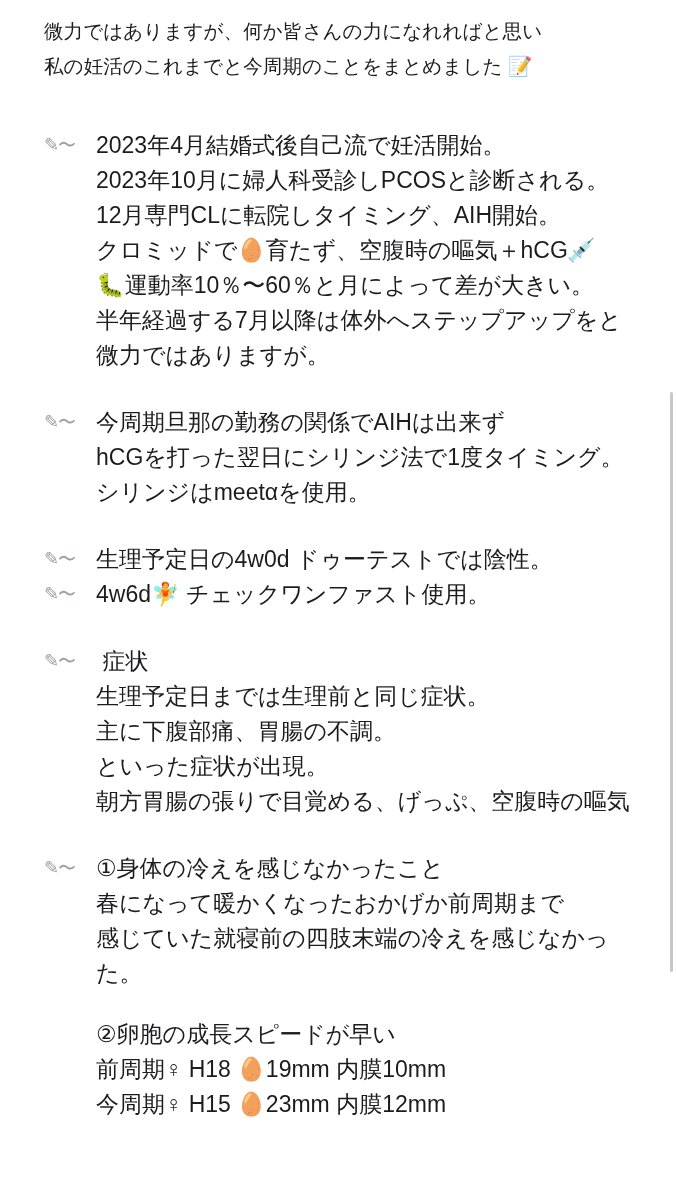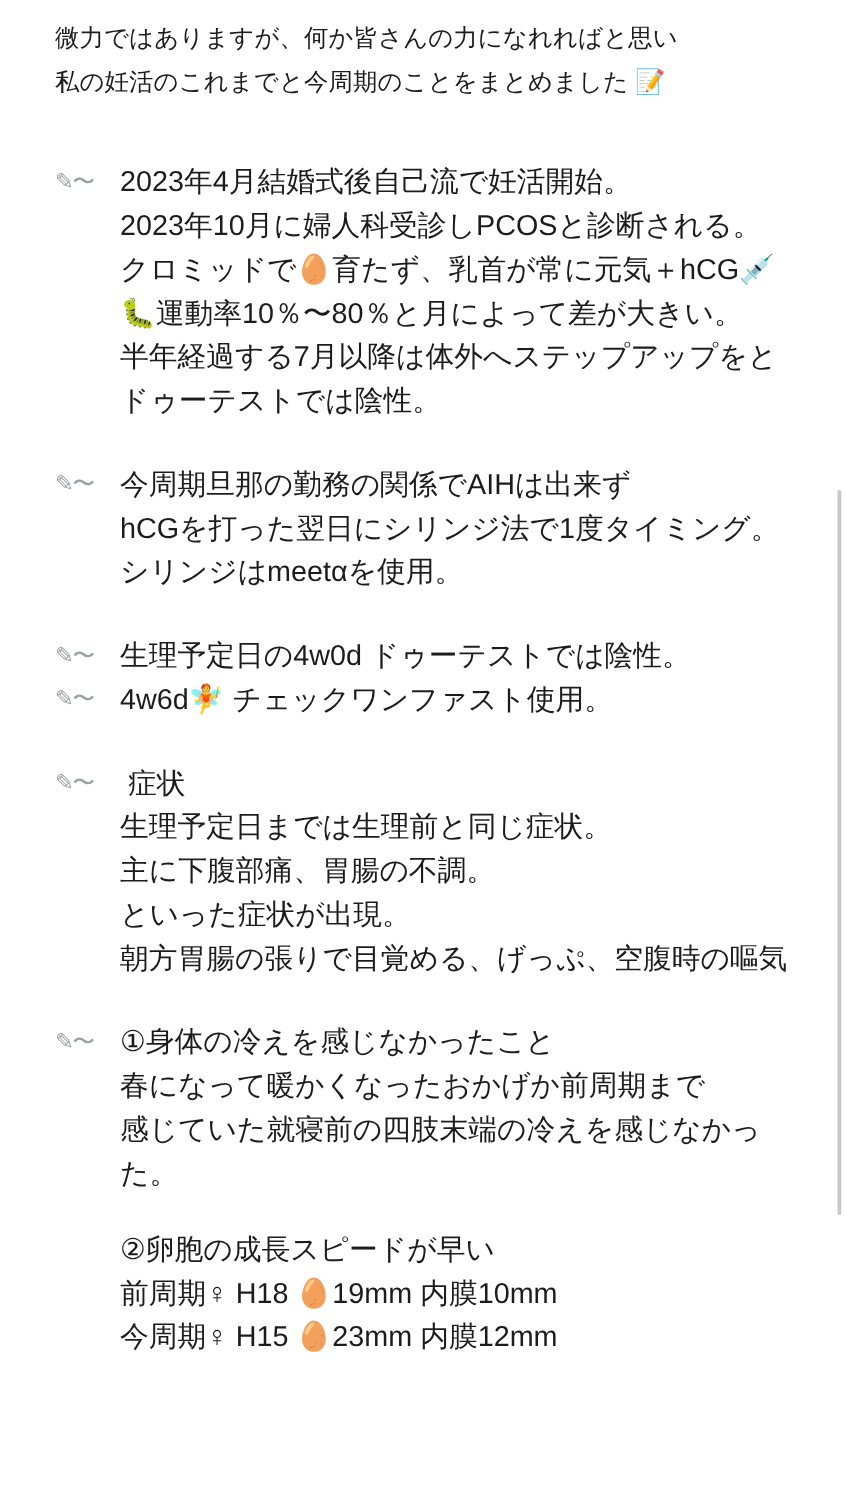--- a/index.html
+++ b/index.html
@@ -78,24 +78,25 @@
     <div class="para">微力ではありますが、何か皆さんの力になれればと思い</div>
     <div class="para">私の妊活のこれまでと今周期のことをまとめました 📝</div>
   </div>
 
   <div class="spacer-md"></div>
 
   <div class="block hang">
     <div class="marker">✎〜</div>
     <div class="line">2023年4月結婚式後自己流で妊活開始。</div>
     <div class="line">2023年10月に婦人科受診しPCOSと診断される。</div>
-    <div class="line">クロミッドで🥚育たず、乳首が常に元気＋hCG💉</div>
-    <div class="line">🐛運動率10％〜80％と月によって差が大きい。</div>
+    <div class="line">12月専門CLに転院しタイミング、AIH開始。</div>
+    <div class="line">クロミッドで🥚育たず、空腹時の嘔気＋hCG💉</div>
+    <div class="line">🐛運動率10％〜60％と月によって差が大きい。</div>
     <div class="line">半年経過する7月以降は体外へステップアップをと</div>
-    <div class="line">ドゥーテストでは陰性。</div>
+    <div class="line">微力ではありますが。</div>
   </div>
 
   <div class="spacer-sm"></div>
 
   <div class="block hang">
     <div class="marker">✎〜</div>
     <div class="line">今周期旦那の勤務の関係でAIHは出来ず</div>
     <div class="line">hCGを打った翌日にシリンジ法で1度タイミング。</div>
     <div class="line">シリンジはmeetαを使用。</div>
   </div>

